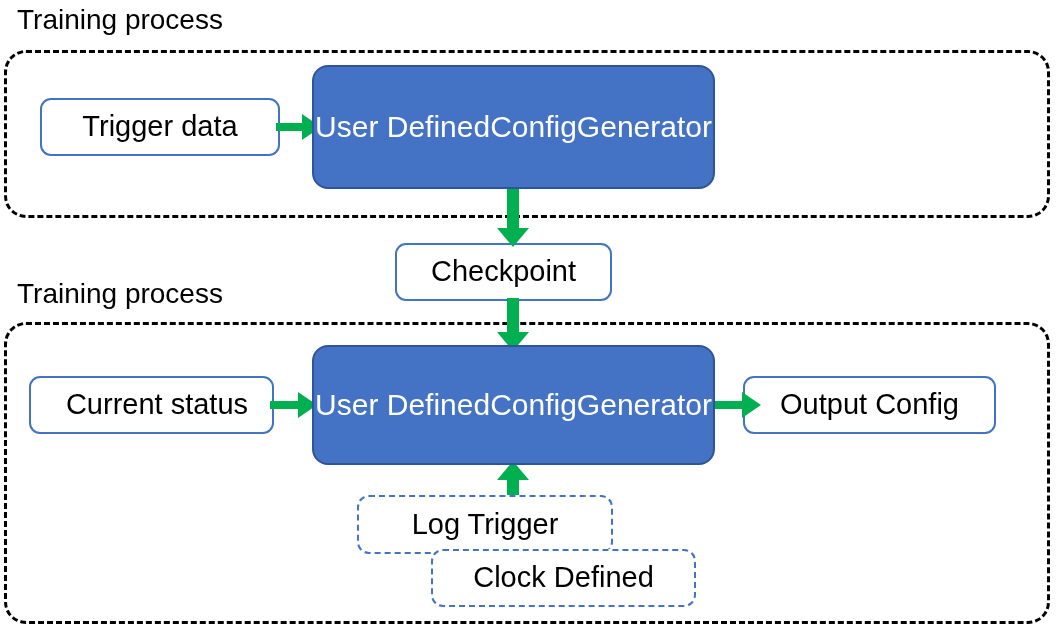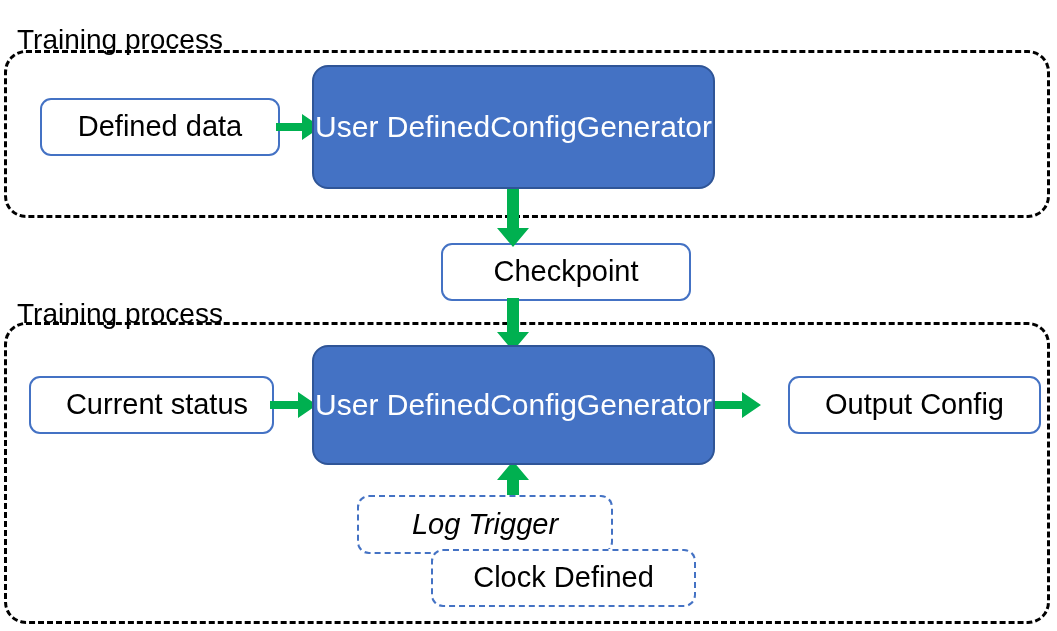--- a/index.html
+++ b/index.html
@@ -20,21 +20,20 @@
   }
 
   
   .section-label {
     position: absolute;
     color: #000000;
     font-size: 28px;
     line-height: 1;
     white-space: nowrap;
     font-family: "Liberation Sans", sans-serif;
-    margin-top: 20px;
   }
   #label-training  { left: 17px; top: 6px;   }
   #label-inference { left: 17px; top: 280px; }
 
   
   .process-container {
     position: absolute;
     border: 3px dashed #000000;
     border-radius: 22px;
     background: transparent;
@@ -53,41 +52,41 @@
     display: flex;
     align-items: center;
     justify-content: center;
     color: #000000;
     font-size: 29px;
     line-height: 1.1;
     white-space: nowrap;
     font-family: "Liberation Sans", sans-serif;
   }
   #box-training-data { left: 40px;  top: 98px;  width: 240px; height: 58px; }
-  #box-checkpoint    { left: 395px; top: 243px; width: 250px; height: 58px; margin-left: 46px; }
+  #box-checkpoint    { left: 395px; top: 243px; width: 217px; height: 58px; }
   #box-current-status{ left: 29px;  top: 376px; width: 245px; height: 58px; padding-left: 11px; }
-  #box-output-config { left: 788px; top: 376px; width: 253px; height: 58px; }
+  #box-output-config { left: 743px; top: 376px; width: 253px; height: 58px; }
 
   
   .trigger-box {
     position: absolute;
     box-sizing: border-box;
     background: #ffffff;
     border: 2px dashed #4472C4;
     border-radius: 12px;
     display: flex;
     align-items: center;
     justify-content: center;
     color: #000000;
     font-size: 29px;
     line-height: 1.1;
     white-space: nowrap;
     font-family: "Liberation Sans", sans-serif;
   }
-  #box-log-trigger   { left: 357px; top: 495px; width: 256px; height: 59px; z-index: 3; font-style: italic; }
+  #box-log-trigger   { left: 357px; top: 495px; width: 256px; height: 59px; z-index: 3; }
   #box-clock-trigger { left: 431px; top: 549px; width: 265px; height: 58px; z-index: 4; }
 
   
   .primary-node {
     position: absolute;
     box-sizing: border-box;
     background: #4472C4;
     border: 2px solid #2F5597;
     border-radius: 16px;
     display: flex;
@@ -116,21 +115,21 @@
 </head>
 <body>
 
 <div id="canvas">
 
   <div class="section-label" id="label-training">Training process</div>
 
   <div class="process-container" id="container-training"></div>
 
   <div class="node-box" id="box-training-data">
-    <span>Defined data</span>
+    <span>Trigger data</span>
   </div>
 
   <div class="primary-node" id="node-training-generator">
     <span>User Defined</span>
     <span>ConfigGenerator</span>
   </div>
 
   <svg class="arrow" id="arrow-training-data-to-node" viewBox="0 0 46 34">
     <path d="M0,13 L26,13 L26,4 L45,17 L26,30 L26,21 L0,21 Z" fill="#00B050"></path>
   </svg>

